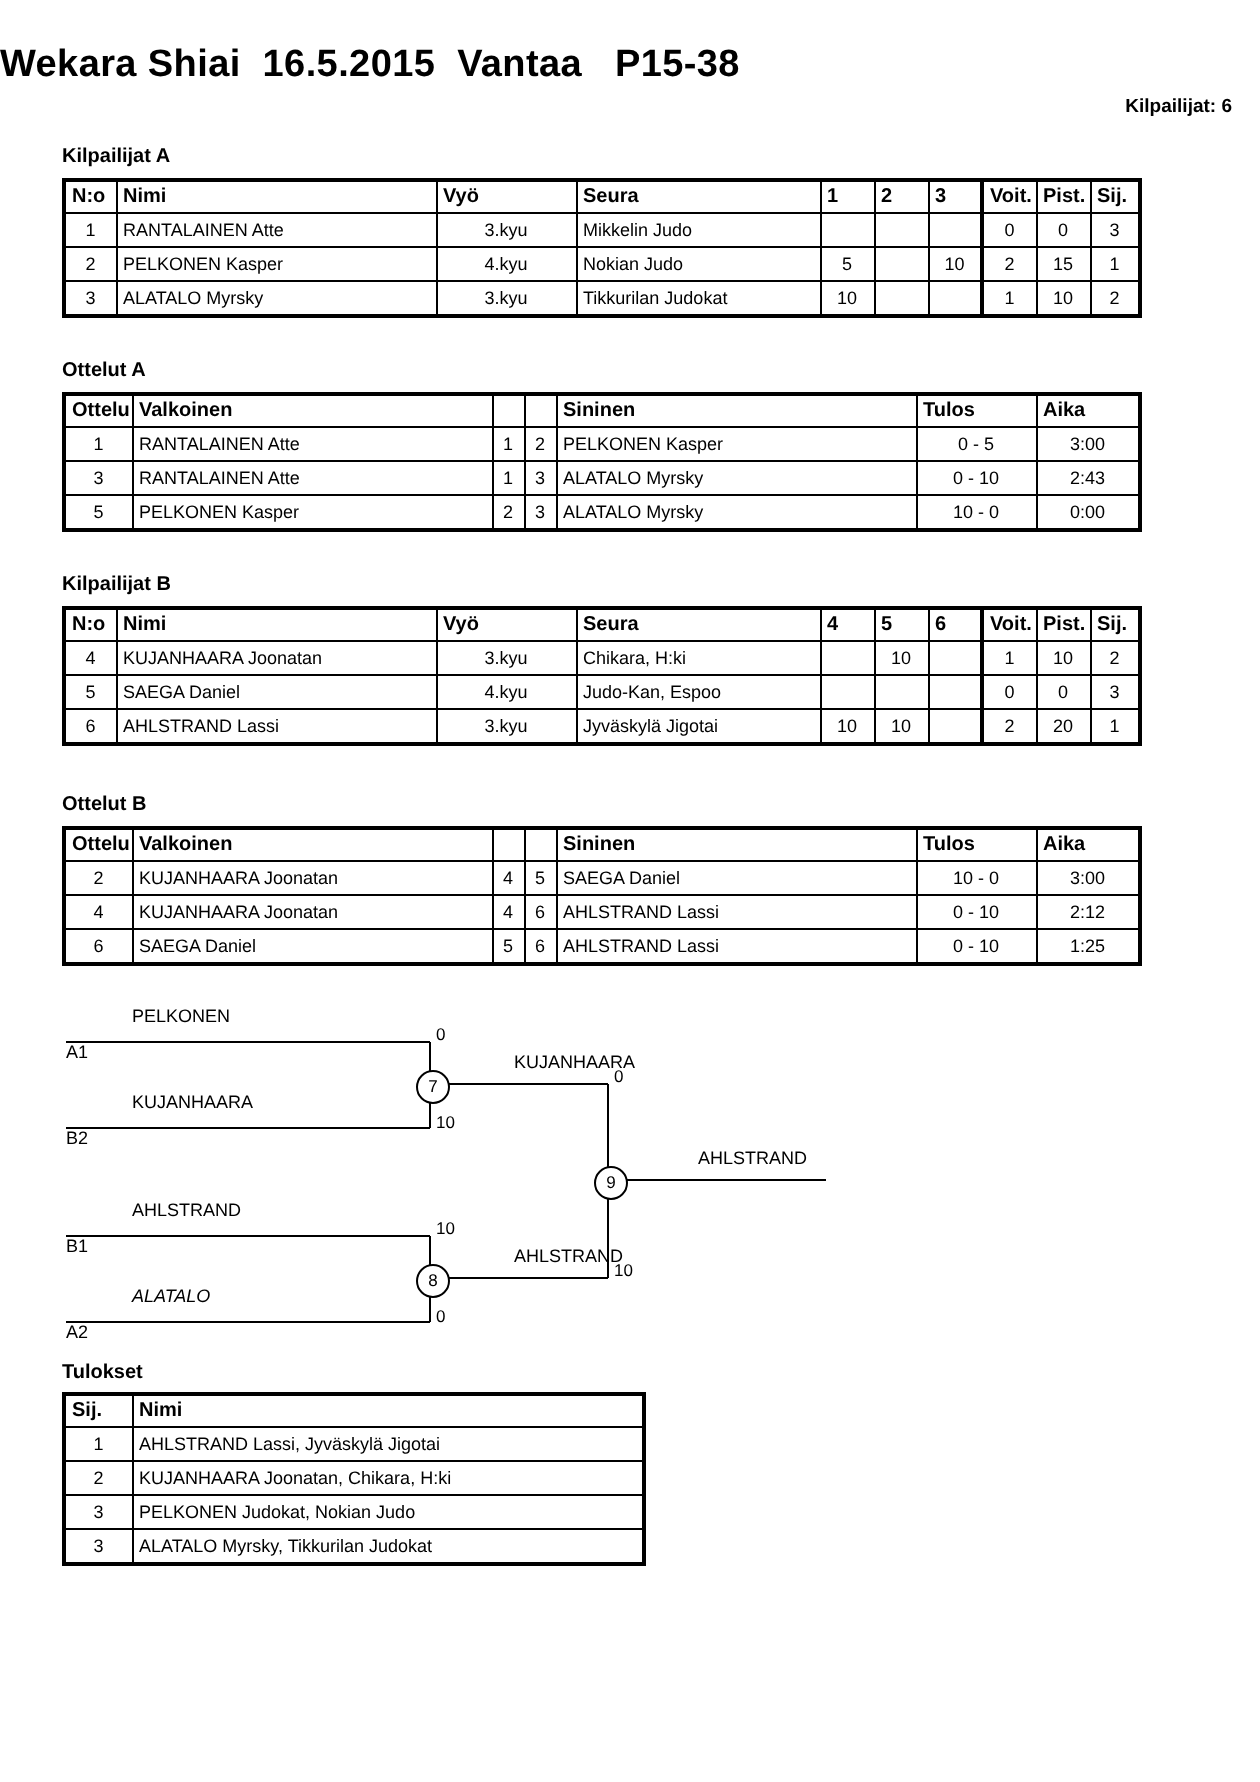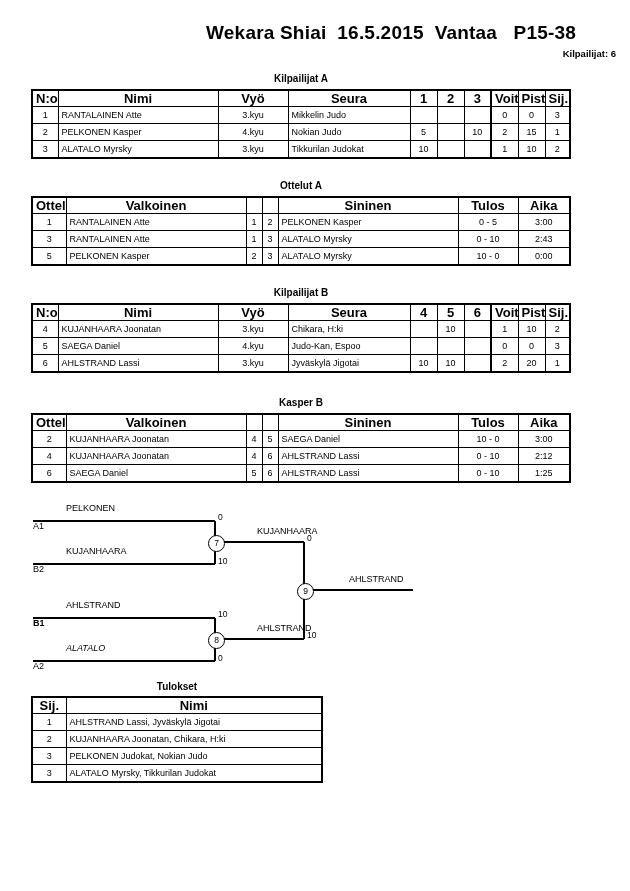--- a/index.html
+++ b/index.html
@@ -16,40 +16,39 @@
     color: #000000;
     overflow: hidden;
   }
 
   
   .doc-title {
     position: absolute;
     top: 22px;
     left: 0;
     width: 576px;
-    text-align: right;
+    text-align: left;
     font-size: 19px;
     font-weight: bold;
     letter-spacing: 0.2px;
     white-space: pre;
   }
   .entrant-count {
     position: absolute;
     top: 48px;
     right: 14px;
     font-size: 9.5px;
     font-weight: bold;
   }
 
   
   .section-caption {
     position: absolute;
     font-size: 10px;
     font-weight: bold;
-    text-align: center;
     width: 540px;
     left: 31px;
   }
   .caption-narrow {
     width: 292px;
     left: 31px;
   }
 
   
   table.grid {
@@ -64,22 +63,22 @@
     font-size: 9px;
     font-weight: normal;
     height: 16px;
     padding: 0 3px;
     overflow: hidden;
     white-space: nowrap;
     vertical-align: middle;
   }
   table.grid thead th {
     font-weight: bold;
-    text-align: center;
-    font-size: 13px;
+    text-align: left;
+    font-size: 10px;
     height: 15px;
   }
   .t-left   { text-align: left; }
   .t-center { text-align: center; }
   
   .sep-left { border-left: 2px solid #000 !important; }
 
   
   .bracket {
     position: absolute;
@@ -305,21 +304,21 @@
       <td class="t-center">10</td>
       <td class="t-center">10</td>
       <td class="t-center"></td>
       <td class="t-center sep-left">2</td>
       <td class="t-center">20</td>
       <td class="t-center">1</td>
     </tr>
   </tbody>
 </table>
 
-<div class="section-caption" style="top:397px;">Kasper B</div>
+<div class="section-caption" style="top:397px;">Ottelut B</div>
 <table class="grid" id="tbl-matches-b" style="left:31px; top:413px; width:538px; border:2px solid #000;">
   <colgroup>
     <col style="width:34px">
       <col style="width:180px">
     <col style="width:16px">
       <col style="width:16px">
     <col style="width:180px">
       <col style="width:60px">
       <col style="width:52px">
   </colgroup>
@@ -385,21 +384,21 @@
   </g>
 </svg>
 
 <div class="bk-label" style="left:37px; top:503px;">PELKONEN</div>
 <div class="bk-seed" style="left:33px; top:521px;">A1</div>
 
 <div class="bk-label" style="left:37px; top:546px;">KUJANHAARA</div>
 <div class="bk-seed" style="left:33px; top:564px;text-align:center;">B2</div>
 
 <div class="bk-label" style="left:37px; top:600px;">AHLSTRAND</div>
-<div class="bk-seed" style="left:33px; top:618px;font-weight:bold;">B1</div>
+<div class="bk-seed" style="left:33px; top:618px;">B1</div>
 
 <div class="bk-label" style="left:37px; top:643px;font-style:italic;">ALATALO</div>
 <div class="bk-seed" style="left:33px; top:661px;">A2</div>
 
 <div class="bk-circle" style="left:208px; top:535px;">7</div>
 <div class="bk-label" style="left:228px; top:526px;">KUJANHAARA</div>
 <div class="bk-score" style="left:218px; top:512px;">0</div>
 <div class="bk-score" style="left:218px; top:556px;">10</div>
 
 <div class="bk-circle" style="left:208px; top:632px;">8</div>

